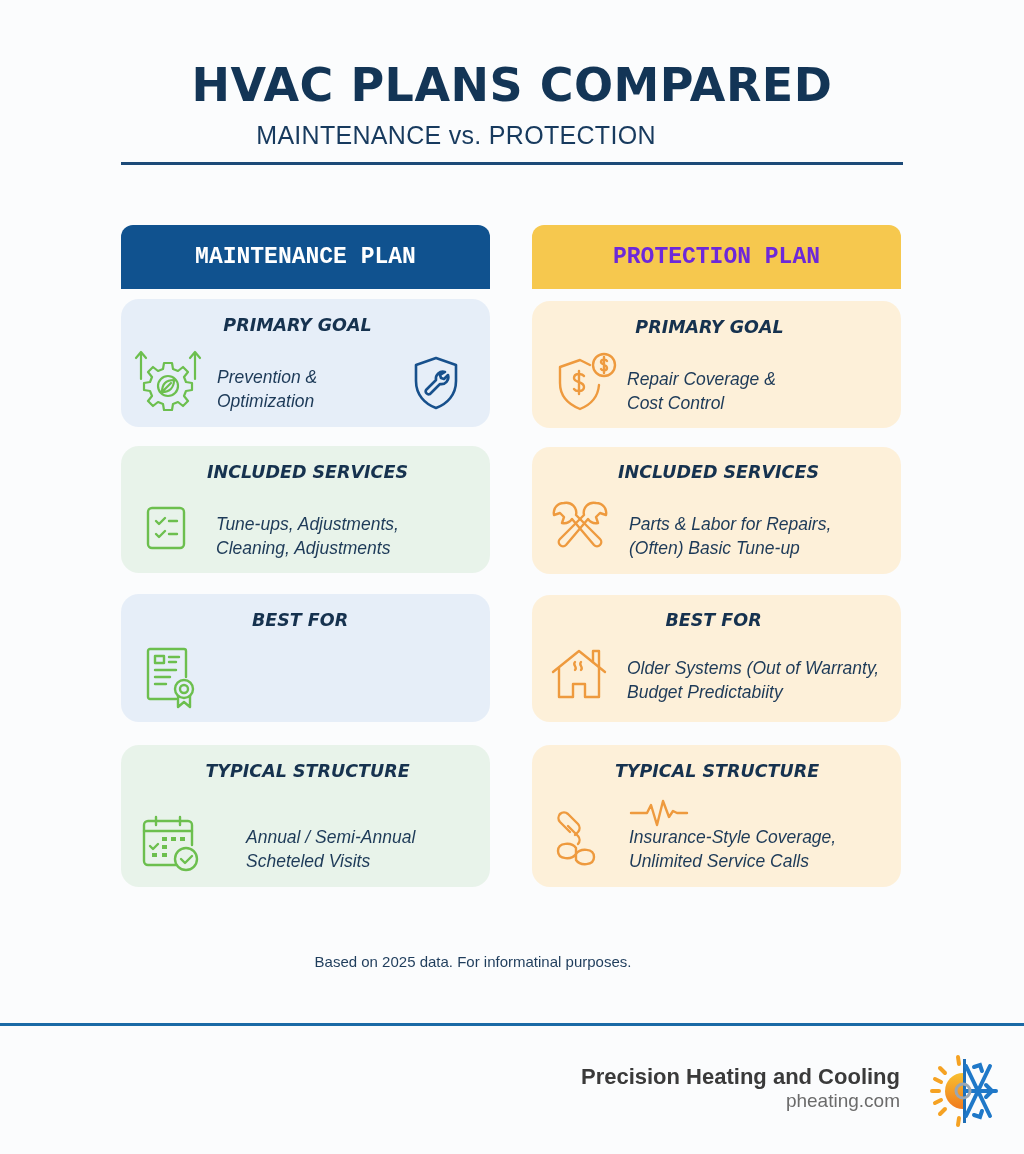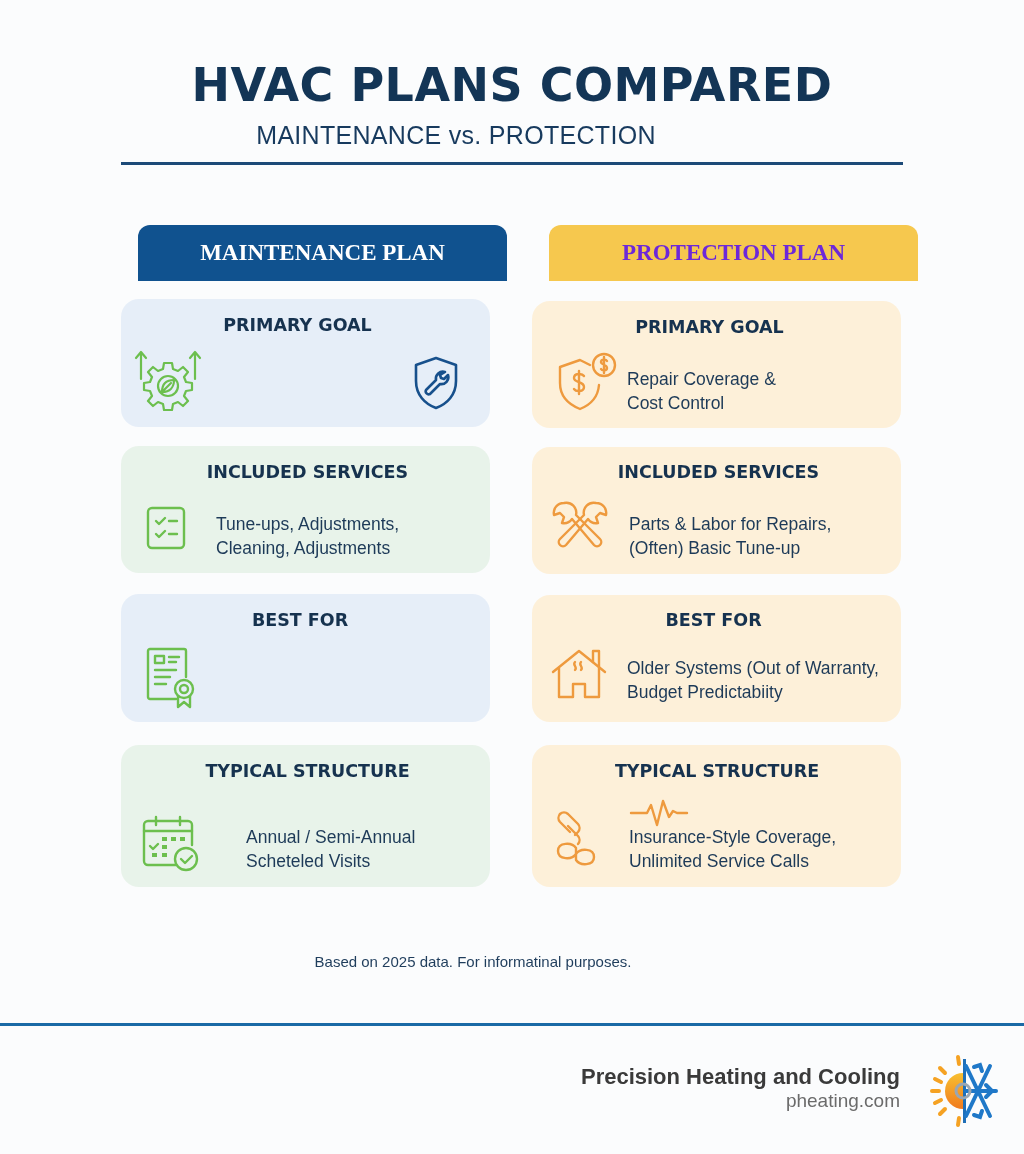--- a/index.html
+++ b/index.html
@@ -5,27 +5,27 @@
   * { box-sizing: border-box; margin: 0; padding: 0; }
   html, body { width: 1024px; height: 1154px; background: #fbfcfd; overflow: hidden; }
   body { font-family: "Liberation Sans", "DejaVu Sans", sans-serif; color: #16324f; position: relative; }
 
   .title { position: absolute; left: 0; width: 1024px; top: 58px; text-align: center;
     font-family: "DejaVu Sans", sans-serif; font-weight: bold; font-size: 46px; letter-spacing: 0.5px; color: #133556; }
   .subtitle { position: absolute; left: 0; width: 912px; top: 121px; text-align: center;
     font-size: 25px; color: #173a5e; letter-spacing: 0.3px; }
   .title-rule { position: absolute; left: 121px; width: 782px; top: 162px; height: 3px; background: #1c4a78; }
 
-  .col-head { position: absolute; top: 225px; height: 56px; border-radius: 12px 12px 0 0;
+  .col-head { position: absolute; top: 225px; height: 64px; border-radius: 12px 12px 0 0;
     display: flex; align-items: center; justify-content: center;
-    font-family: Liberation Serif, serif; font-weight: bold; font-size: 23px; margin-left: 17px; }
+    font-family: Liberation Mono, monospace; font-weight: bold; font-size: 23px; }
   .col-head.maint { left: 121px; width: 369px; background: #10528f; color: #ffffff; }
   .col-head.prot { left: 532px; width: 369px; background: #f6c84e; color: #6d28d9; }
 
-  .card { position: absolute; border-radius: 18px; }
+  .card { position: absolute; border-radius: 18px; font-style: italic; }
   .card.blue { background: #e6eef8; }
   .card.green { background: #e8f3ea; }
   .card.peach { background: #fdf0d9; }
 
   .card-title { position: absolute; left: 0; right: 0; text-align: center;
     font-family: "DejaVu Sans", sans-serif; font-weight: bold; font-size: 17.5px; color: #16324f; }
   .card-text { position: absolute; font-size: 17.5px; line-height: 24px; color: #1d3a58; white-space: nowrap; }
   .icon { position: absolute; }
   .icon svg { display: block; }
 
@@ -48,20 +48,24 @@
 <div class="card blue" style="left:121px; top:299px; width:369px; height:128px;">
   <div class="card-title" style="top:16px; left:-16px;">PRIMARY GOAL</div>
   <div class="icon" style="left:12px; top:50px;">
     <svg width="70" height="62" viewBox="0 0 70 62" fill="none" stroke="#6cbf4e" stroke-width="2.2" stroke-linecap="round" stroke-linejoin="round">
       <path d="M35 14 l4 0 l1 6 l5 2 l5-4 l5 5 l-4 5 l2 5 l6 1 l0 7 l-6 1 l-2 5 l4 5 l-5 5 l-5-4 l-5 2 l-1 6 l-8 0 l-1-6 l-5-2 l-5 4 l-5-5 l4-5 l-2-5 l-6-1 l0-7 l6-1 l2-5 l-4-5 l5-5 l5 4 l5-2 l1-6 z"></path>
       <circle cx="35" cy="37" r="10"></circle>
       <path d="M29 43 C29 34 34 31 41 31 C41 38 37 43 29 43 Z M29 43 L38 34"></path>
       <path d="M8 30 V4 M3 9 L8 3 L13 9"></path>
       <path d="M62 30 V4 M57 9 L62 3 L67 9"></path>
     </svg>
+  </div>
+  <div class="card-text" style="left:96px; top:66px;">
+    <div>Prevention &amp;</div>
+    <div>Optimization</div>
   </div>
   <div class="icon" style="left:290px; top:56px;">
     <svg width="50" height="56" viewBox="0 0 50 56" fill="none" stroke="#17508c" stroke-width="2.6" stroke-linecap="round" stroke-linejoin="round">
       <path d="M25 3 L45 10 V26 C45 40 36 49 25 53 C14 49 5 40 5 26 V10 Z"></path>
       <path d="M34 17 a7 7 0 0 0 -9 8 l-10 10 a3 3 0 0 0 4 4 l10-10 a7 7 0 0 0 8-9 l-4 4 l-3-1 l-1-3 z"></path>
     </svg>
   </div>
 </div>
 
 <div class="card green" style="left:121px; top:446px; width:369px; height:127px;">

